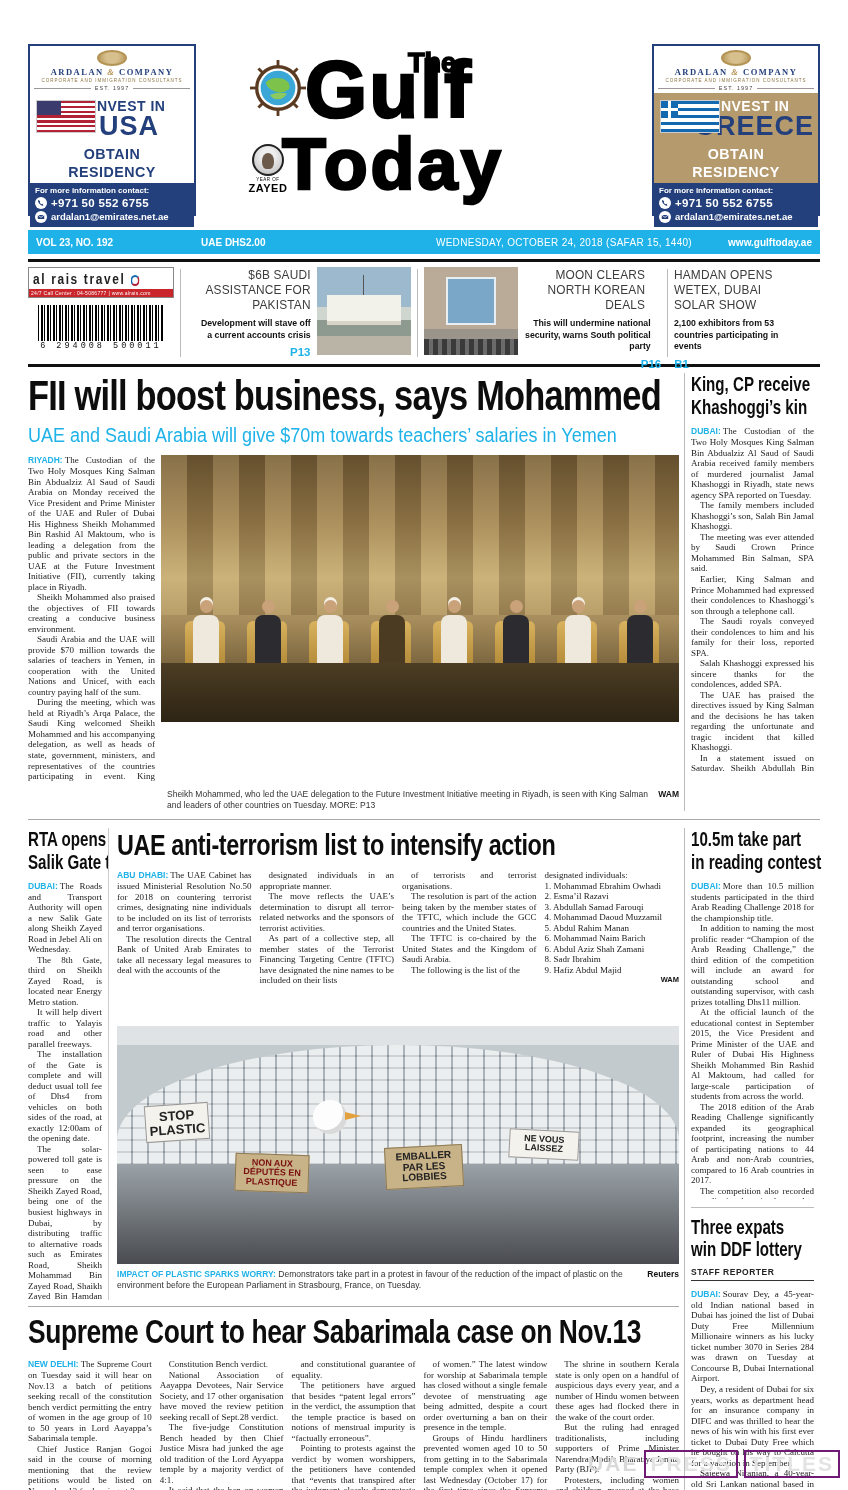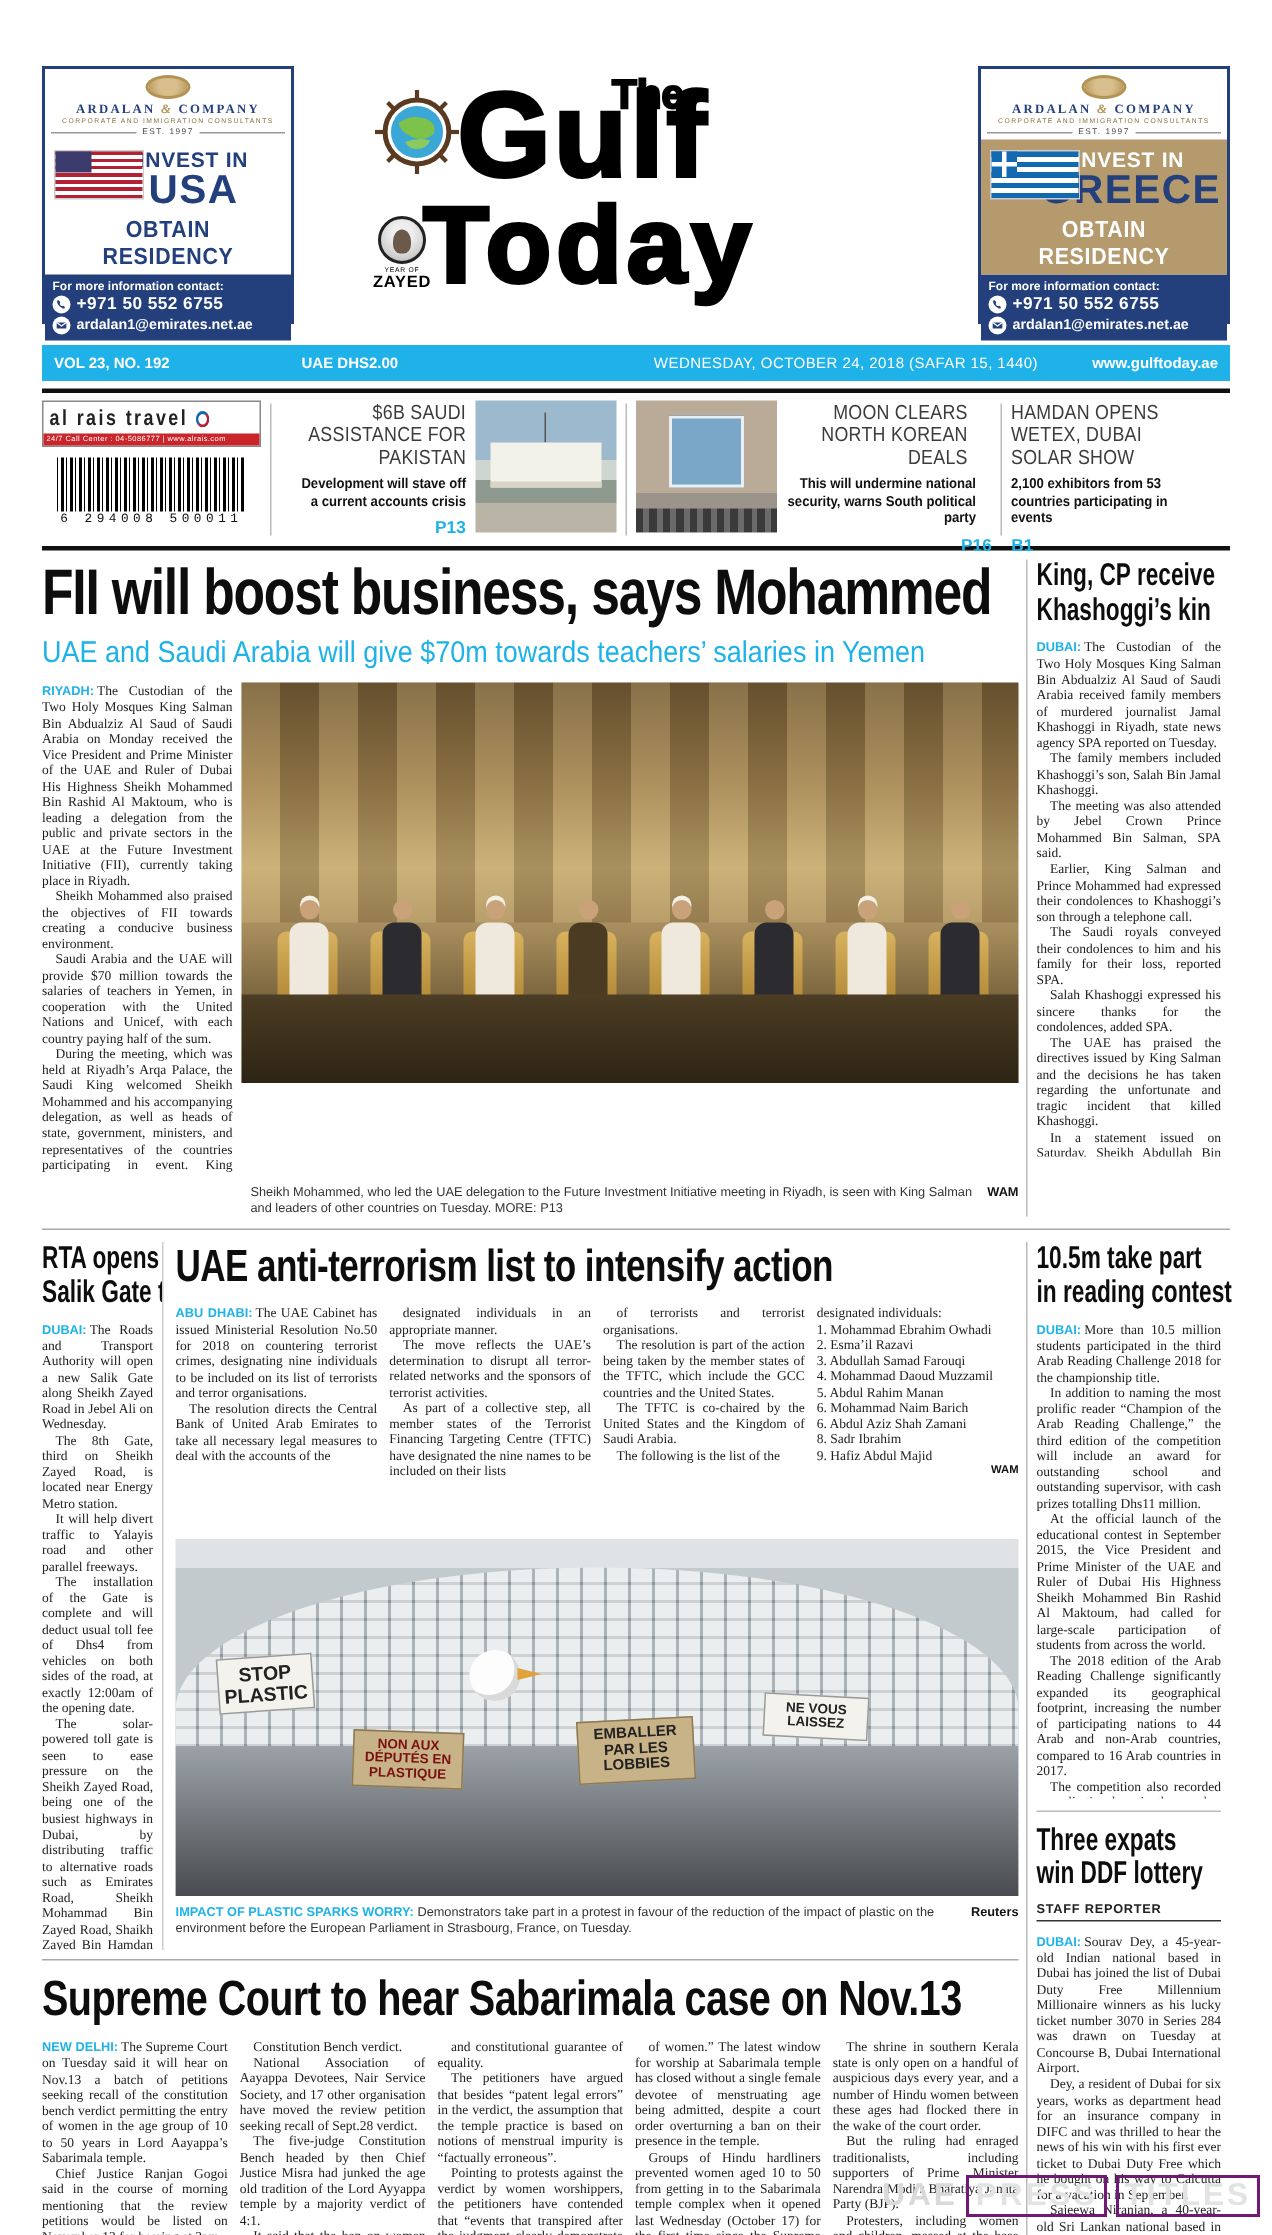--- a/index.html
+++ b/index.html
@@ -403,21 +403,21 @@
       </div>
     </div>
 
     <div class="main-right">
       <div class="h-side">King, CP receive</div>
       <div class="h-side">Khashoggi’s kin</div>
       <div class="body-text kh-body">
         <p class="leadp"><span class="dl">DUBAI:</span><span>The Custodian of the Two Holy Mosques King Salman Bin Abdualziz Al Saud of Saudi Arabia received family members of murdered journalist Jamal Khashoggi in Riyadh, state news agency SPA reported on Tuesday.</span></p>
         <div>
             <p>The family members included Khashoggi’s son, Salah Bin Jamal Khashoggi.</p>
-            <p>The meeting was also attended by Jebel Crown Prince Mohammed Bin Salman, SPA said.</p>
+            <p>The meeting was ever attended by Saudi Crown Prince Mohammed Bin Salman, SPA said.</p>
             <p>Earlier, King Salman and Prince Mohammed had expressed their condolences to Khashoggi’s son through a telephone call.</p>
             <p>The Saudi royals conveyed their condolences to him and his family for their loss, reported SPA.</p>
             <p>Salah Khashoggi expressed his sincere thanks for the condolences, added SPA.</p>
             <p>The UAE has praised the directives issued by King Salman and the decisions he has taken regarding the unfortunate and tragic incident that killed Khashoggi.</p>
             <p>In a statement issued on Saturday, Sheikh Abdullah Bin Zayed Al Nahyan, Minister of Foreign Affairs and International Cooperation, commended King Salman for his great efforts to explore the truth and seek legal accountability, which he said reflects the transparency and justice in his decision-making on the case.</p>
           </div>
 
       </div>
     </div>
   </div>

